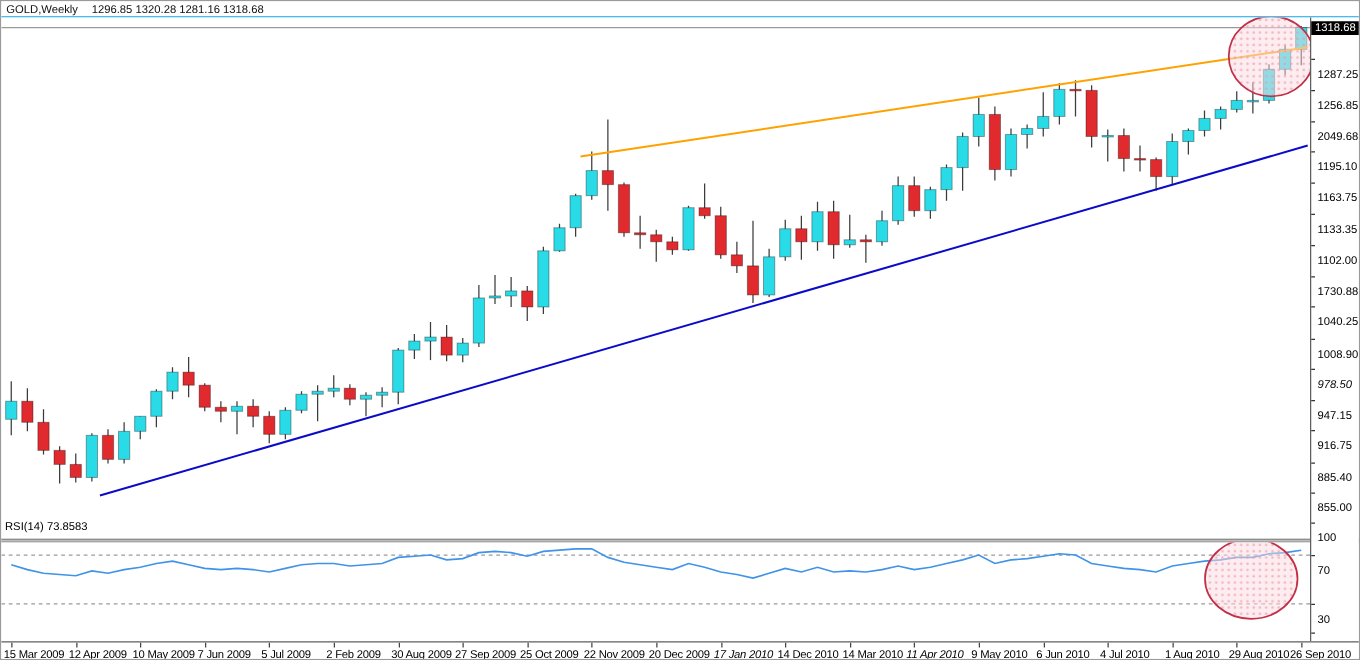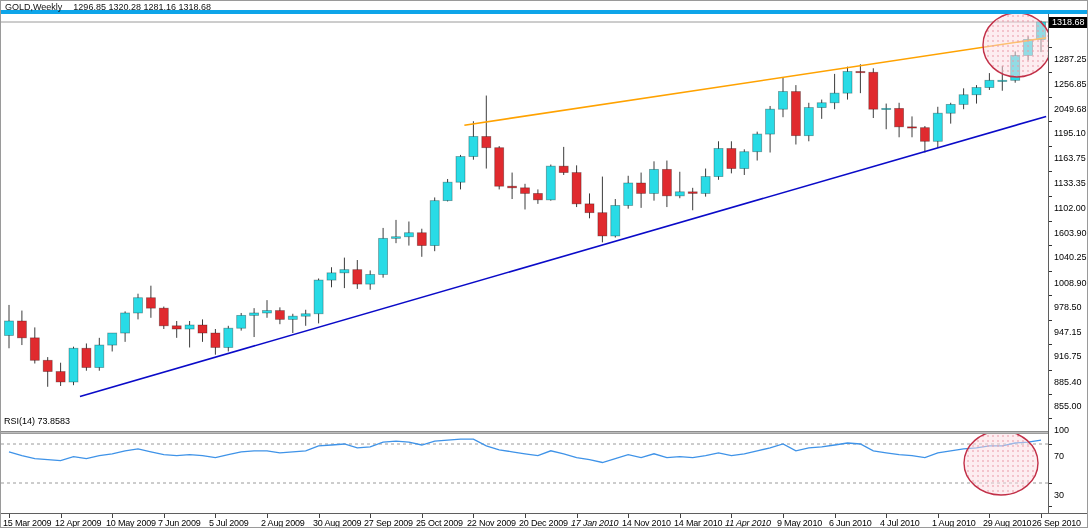--- a/index.html
+++ b/index.html
@@ -4,21 +4,21 @@
 <style>
   html,body{margin:0;padding:0;background:#e8e8e8;}
   *{box-sizing:border-box;}
   .chart-window{
     position:relative;width:1088px;height:528px;background:#ffffff;
     border:1px solid #9a9a9a;overflow:hidden;
     font-family:"Liberation Sans",sans-serif;color:#000;
   }
   .info-bar{
     position:absolute;left:0;top:0;width:1088px;height:13px;
-    background:#ffffff;border-bottom:4px solid #0ea5e9;
+    background:#ffffff;border-bottom:1px solid #0ea5e9;
     font-size:9px;line-height:12px;padding-left:4px;
     display:flex;gap:11px;white-space:pre;color:#111;
   }
   .main-canvas{position:absolute;left:0;top:13px;width:1047px;height:417px;background:#fff;}
   .panel-separator{
     position:absolute;left:0;top:430px;width:1088px;height:3px;
     background:#bdbdbd;border-top:1px solid #8d8d8d;border-bottom:1px solid #9d9d9d;
   }
   .rsi-canvas{position:absolute;left:0;top:433px;width:1047px;height:78px;background:#fff;}
   .rsi-label{position:absolute;left:3px;top:415px;font-size:9px;line-height:11px;color:#000;}
@@ -260,27 +260,27 @@
       <div class="plabel" style="top: 78px;">2049.68</div>
       <div class="tick" style="top: 107px;"></div>
       <div class="plabel" style="top: 102px;">1195.10</div>
       <div class="tick" style="top: 132px;"></div>
       <div class="plabel" style="top: 127px;">1163.75</div>
       <div class="tick" style="top: 157px;"></div>
       <div class="plabel" style="top: 152px;">1133.35</div>
       <div class="tick" style="top: 182px;"></div>
       <div class="plabel" style="top: 177px;">1102.00</div>
       <div class="tick" style="top: 207px;"></div>
-      <div class="plabel" style="top: 202px;">1603.90</div>
+      <div class="plabel" style="top: 202px;">1730.88</div>
       <div class="tick" style="top: 231px;"></div>
       <div class="plabel" style="top: 226px;">1040.25</div>
       <div class="tick" style="top: 257px;"></div>
       <div class="plabel" style="top: 252px;">1008.90</div>
       <div class="tick" style="top: 281px;"></div>
-      <div class="plabel" style="top: 276px;">978.50</div>
+      <div class="plabel" style="top: 276px; font-style: italic;">978.50</div>
       <div class="tick" style="top: 306px;"></div>
       <div class="plabel" style="top: 301px;">947.15</div>
       <div class="tick" style="top: 330px;"></div>
       <div class="plabel" style="top: 325px; text-align: right;">916.75</div>
       <div class="tick" style="top: 356px;"></div>
       <div class="plabel" style="top: 351px;">885.40</div>
       <div class="tick" style="top: 380px;"></div>
       <div class="plabel" style="top: 375px;">855.00</div>
       <div class="tick" style="top: 404px;"></div>
       <div class="plabel" style="top: 399px;">100</div>
@@ -297,35 +297,35 @@
       <div class="dlabel" style="left: 2px;">15 Mar 2009</div>
       <div class="dtick" style="left: 60px;"></div>
       <div class="dlabel" style="left: 54px;">12 Apr 2009</div>
       <div class="dtick" style="left: 111px;"></div>
       <div class="dlabel" style="left: 105px;">10 May 2009</div>
       <div class="dtick" style="left: 163px;"></div>
       <div class="dlabel" style="left: 157px;">7 Jun 2009</div>
       <div class="dtick" style="left: 214px;"></div>
       <div class="dlabel" style="left: 208px;">5 Jul 2009</div>
       <div class="dtick" style="left: 266px;"></div>
-      <div class="dlabel" style="left: 260px;">2 Aug 2009</div>
+      <div class="dlabel" style="left: 260px;">2 Feb 2009</div>
       <div class="dtick" style="left: 318px;"></div>
       <div class="dlabel" style="left: 312px;">30 Aug 2009</div>
       <div class="dtick" style="left: 369px;"></div>
       <div class="dlabel" style="left: 363px;">27 Sep 2009</div>
       <div class="dtick" style="left: 421px;"></div>
       <div class="dlabel" style="left: 415px;">25 Oct 2009</div>
       <div class="dtick" style="left: 472px;"></div>
       <div class="dlabel" style="left: 466px;">22 Nov 2009</div>
       <div class="dtick" style="left: 524px;"></div>
       <div class="dlabel" style="left: 518px;">20 Dec 2009</div>
       <div class="dtick" style="left: 576px;"></div>
       <div class="dlabel" style="left: 570px; font-style: italic;">17 Jan 2010</div>
       <div class="dtick" style="left: 627px;"></div>
-      <div class="dlabel" style="left: 621px;">14 Nov 2010</div>
+      <div class="dlabel" style="left: 621px;">14 Dec 2010</div>
       <div class="dtick" style="left: 679px;"></div>
       <div class="dlabel" style="left: 673px;">14 Mar 2010</div>
       <div class="dtick" style="left: 730px;"></div>
       <div class="dlabel" style="left: 724px; font-style: italic;">11 Apr 2010</div>
       <div class="dtick" style="left: 782px;"></div>
       <div class="dlabel" style="left: 776px;">9 May 2010</div>
       <div class="dtick" style="left: 834px;"></div>
       <div class="dlabel" style="left: 828px;">6 Jun 2010</div>
       <div class="dtick" style="left: 885px;"></div>
       <div class="dlabel" style="left: 879px;">4 Jul 2010</div>

